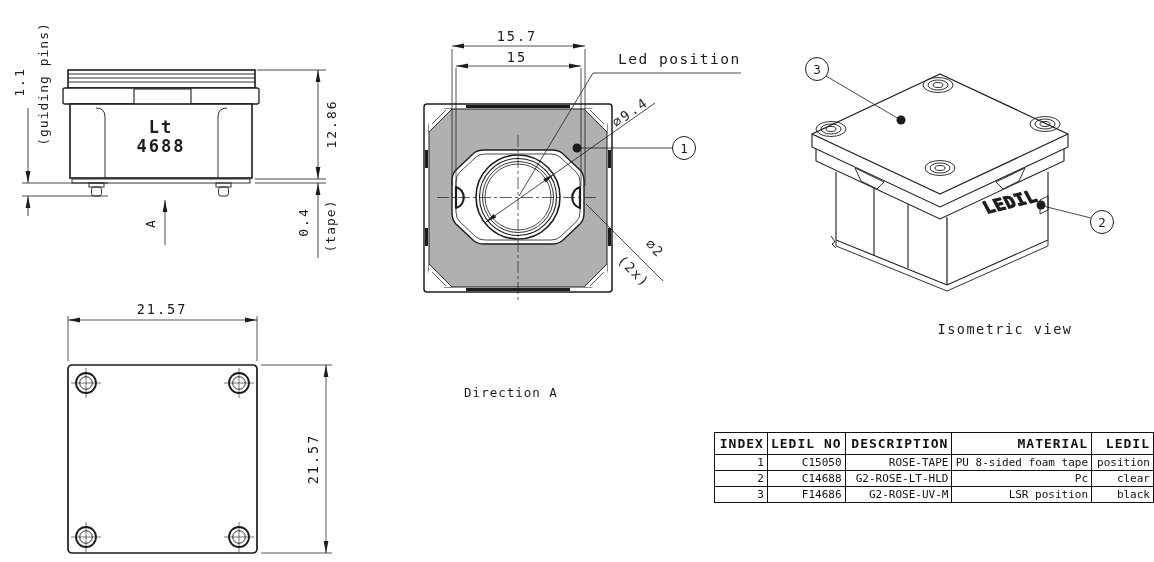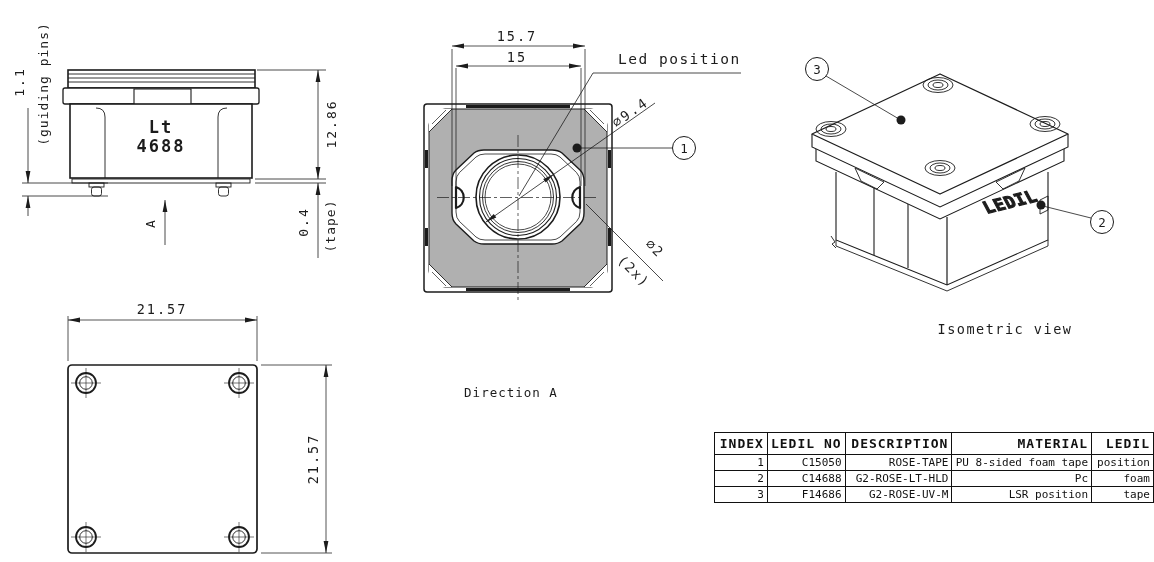--- a/index.html
+++ b/index.html
@@ -273,24 +273,24 @@
         <td>C15050</td>
         <td>ROSE-TAPE</td>
         <td>PU 8-sided foam tape</td>
         <td>position</td>
       </tr>
       <tr>
         <td>2</td>
         <td>C14688</td>
         <td>G2-ROSE-LT-HLD</td>
         <td>Pc</td>
-        <td>foam</td>
+        <td>clear</td>
       </tr>
       <tr>
         <td>3</td>
         <td>F14686</td>
         <td>G2-ROSE-UV-M</td>
         <td>LSR position</td>
-        <td>tape</td>
+        <td>black</td>
       </tr>
     </tbody>
   </table>
 </div>
 
 </body></html>

